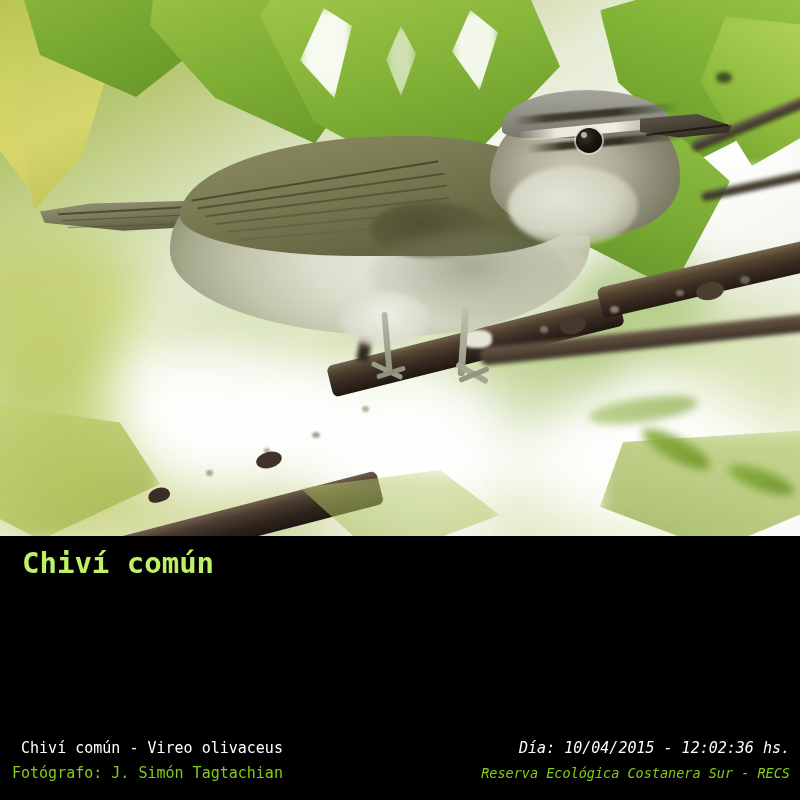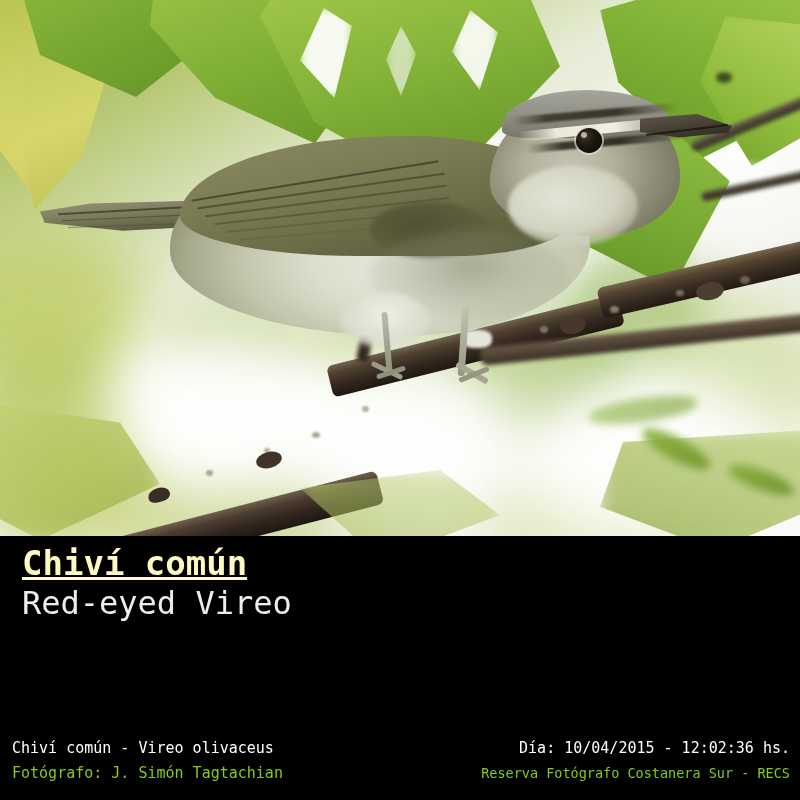--- a/index.html
+++ b/index.html
@@ -88,27 +88,26 @@
     width: 800px;
     height: 264px;
     background: #000000;
   }
   .title-block {
     position: absolute;
     left: 22px;
     top: 7px;
   }
   .t-common {
-    color: #fef9c3;
-    font-size: 34px;
+    color: #bef264;
+    font-size: 29px;
     line-height: 40px;
     font-weight: bold;
     letter-spacing: 0px;
     white-space: pre;
-    text-decoration: underline;
   }
   .t-english {
     color: #ededed;
     font-size: 32px;
     line-height: 40px;
     font-weight: normal;
     white-space: pre;
   }
   .t-latin {
     color: #ffffff;
@@ -128,26 +127,28 @@
     position: absolute;
     left: 12px;
     top: 0;
     text-align: left;
   }
   .credits-right {
     position: absolute;
     right: 10px;
     top: 0;
     text-align: right;
+    font-style: italic;
   }
   .c-line1 {
     color: #ffffff;
     font-size: 15px;
     line-height: 25px;
     white-space: pre;
+    text-align: right;
   }
   .c-line2 {
     color: #84cc16;
     font-size: 15px;
     line-height: 25px;
     white-space: pre;
   }
   .c-line2.small {
     font-size: 13.5px;
   }
@@ -367,29 +368,28 @@
                 background:linear-gradient(120deg,#82aa36,#688e26); border-radius:50%; opacity:.85;"></div>
     <div class="leaf blur2" style="left:588px; top:398px; width:110px; height:24px; transform: rotate(-8deg);
                 background:linear-gradient(120deg,#91b743,#72992c); border-radius:50%; opacity:.6;"></div>
 
   </div>
 
   <div id="caption">
 
     <div class="title-block">
       <div class="t-common">Chiví común</div>
-      <div class="t-english">Red-eyed Vireo</div>
     </div>
 
     <div class="credits">
       <div class="credits-left">
         <div class="c-line1">Chiví común - Vireo olivaceus</div>
         <div class="c-line2">Fotógrafo: J. Simón Tagtachian</div>
       </div>
       <div class="credits-right">
         <div class="c-line1">Día: 10/04/2015 - 12:02:36 hs.</div>
-        <div class="c-line2 small">Reserva Fotógrafo Costanera Sur - RECS</div>
+        <div class="c-line2 small">Reserva Ecológica Costanera Sur - RECS</div>
       </div>
     </div>
 
   </div>
 
 </div>
 
 </body></html>

